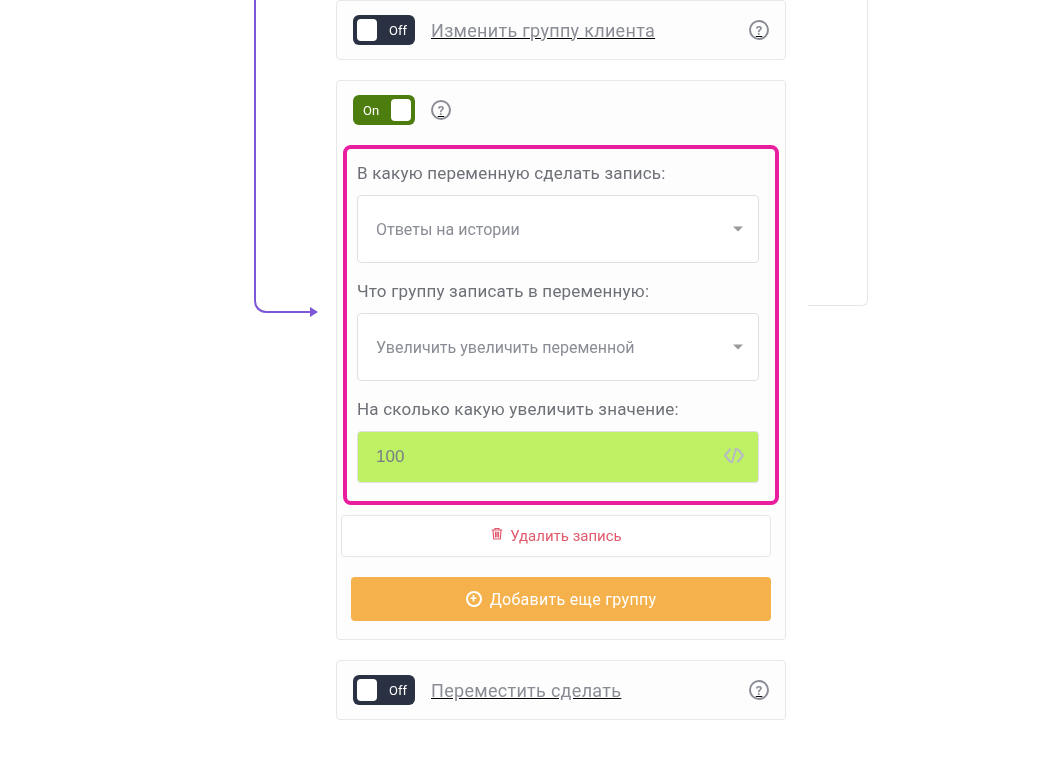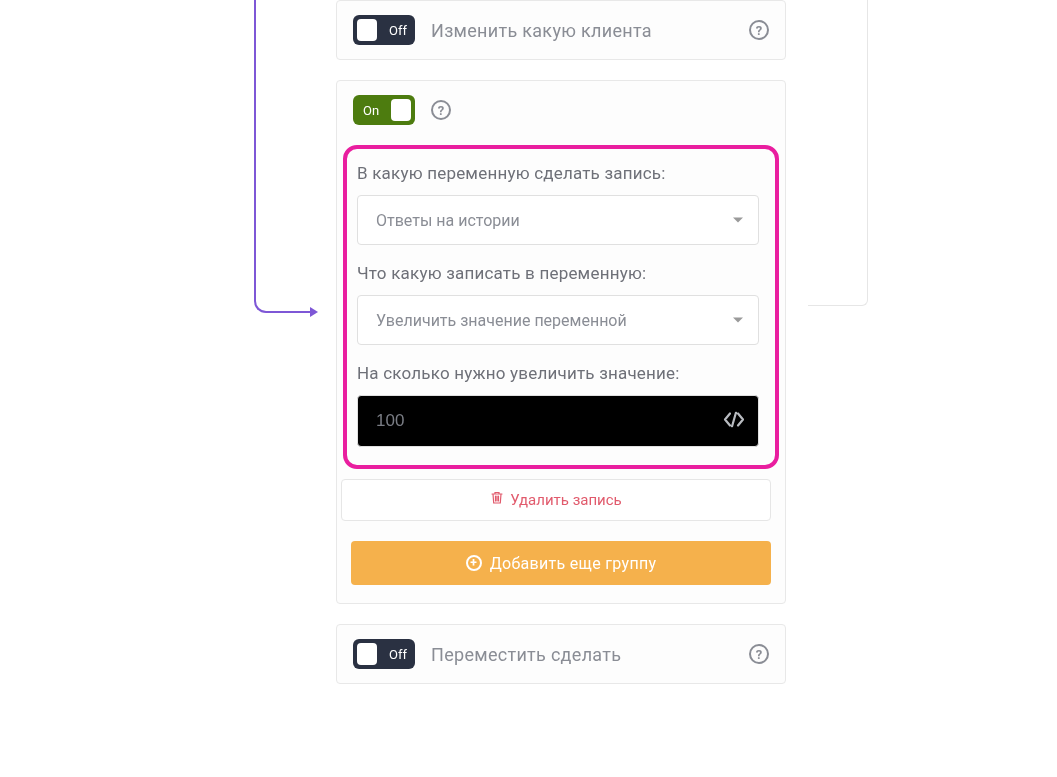--- a/index.html
+++ b/index.html
@@ -48,20 +48,21 @@
       background: #fdfdfd;
       border: 1px solid #e8e8e8;
       border-radius: 4px;
       margin-bottom: 20px;
     }
     .card-header {
       display: flex;
       align-items: center;
       padding: 14px 16px;
       gap: 16px;
+      text-decoration: underline;
     }
     .toggle {
       position: relative;
       width: 62px;
       height: 30px;
       border-radius: 6px;
       cursor: pointer;
       display: flex;
       align-items: center;
     }
@@ -101,40 +102,40 @@
       border-radius: 50%;
       display: flex;
       align-items: center;
       justify-content: center;
       font-size: 13px;
       color: #8a8d95;
       font-weight: bold;
     }
     .highlight-box {
       border: 4px solid #e91e9f;
-      border-radius: 14px;
+      border-radius: 8px;
       margin: 6px 6px 10px 6px;
       padding: 14px 16px 18px 10px;
     }
     .form-label {
       font-size: 17px;
       color: #6e7078;
       letter-spacing: 0.2px;
       margin-bottom: 12px;
       margin-top: 6px;
     }
     .form-label:first-child { margin-top: 0; }
     .select-wrap {
       position: relative;
       margin-bottom: 18px;
     }
     .select-wrap:last-child { margin-bottom: 0; }
     .select-field {
       width: 100%;
-      height: 50px;
+      height: 68px;
       border: 1px solid #e0e0e0;
       border-radius: 4px;
       padding: 0 40px 0 18px;
       font-size: 16px;
       color: #8a8d95;
       background: #fff;
       display: flex;
       align-items: center;
       cursor: pointer;
     }
@@ -153,21 +154,21 @@
       position: relative;
     }
     .text-input {
       width: 100%;
       height: 52px;
       border: 1px solid #e0e0e0;
       border-radius: 4px;
       padding: 0 46px 0 18px;
       font-size: 17px;
       color: #7a7d85;
-      background: #000000;
+      background: #bef264;
     }
     .code-icon {
       position: absolute;
       right: 14px;
       top: 50%;
       transform: translateY(-50%);
       color: #b8bbc0;
       font-size: 18px;
     }
     .delete-btn {
@@ -234,48 +235,48 @@
 <div class="side-box"></div>
 
 <div class="container">
 
   <div class="card">
     <div class="card-header">
       <div class="toggle off">
         <div class="toggle-handle"></div>
         <span class="toggle-label">Off</span>
       </div>
-      <div class="card-title">Изменить какую клиента</div>
+      <div class="card-title">Изменить группу клиента</div>
       <div class="help-icon">?</div>
     </div>
   </div>
 
   <div class="card">
     <div class="card-header">
       <div class="toggle on">
         <span class="toggle-label">On</span>
         <div class="toggle-handle"></div>
       </div>
       <div class="help-icon">?</div>
     </div>
 
     <div class="highlight-box">
       <div class="form-label">В какую переменную сделать запись:</div>
       <div class="select-wrap">
         <div class="select-field">Ответы на истории</div>
         <div class="select-caret"></div>
       </div>
 
-      <div class="form-label">Что какую записать в переменную:</div>
+      <div class="form-label">Что группу записать в переменную:</div>
       <div class="select-wrap">
-        <div class="select-field">Увеличить значение переменной</div>
+        <div class="select-field">Увеличить увеличить переменной</div>
         <div class="select-caret"></div>
       </div>
 
-      <div class="form-label">На сколько нужно увеличить значение:</div>
+      <div class="form-label">На сколько какую увеличить значение:</div>
       <div class="input-wrap">
         <input type="text" class="text-input" value="100" style="">
         <span class="code-icon">
           <svg width="22" height="16" viewBox="0 0 22 16">
               <path d="M7 2 L2 8 L7 14 M15 2 L20 8 L15 14 M13 1 L9 15" stroke="#b8bbc0" stroke-width="2.2" fill="none" stroke-linecap="round" stroke-linejoin="round"></path>
             </svg>
         </span>
       </div>
     </div>
 

